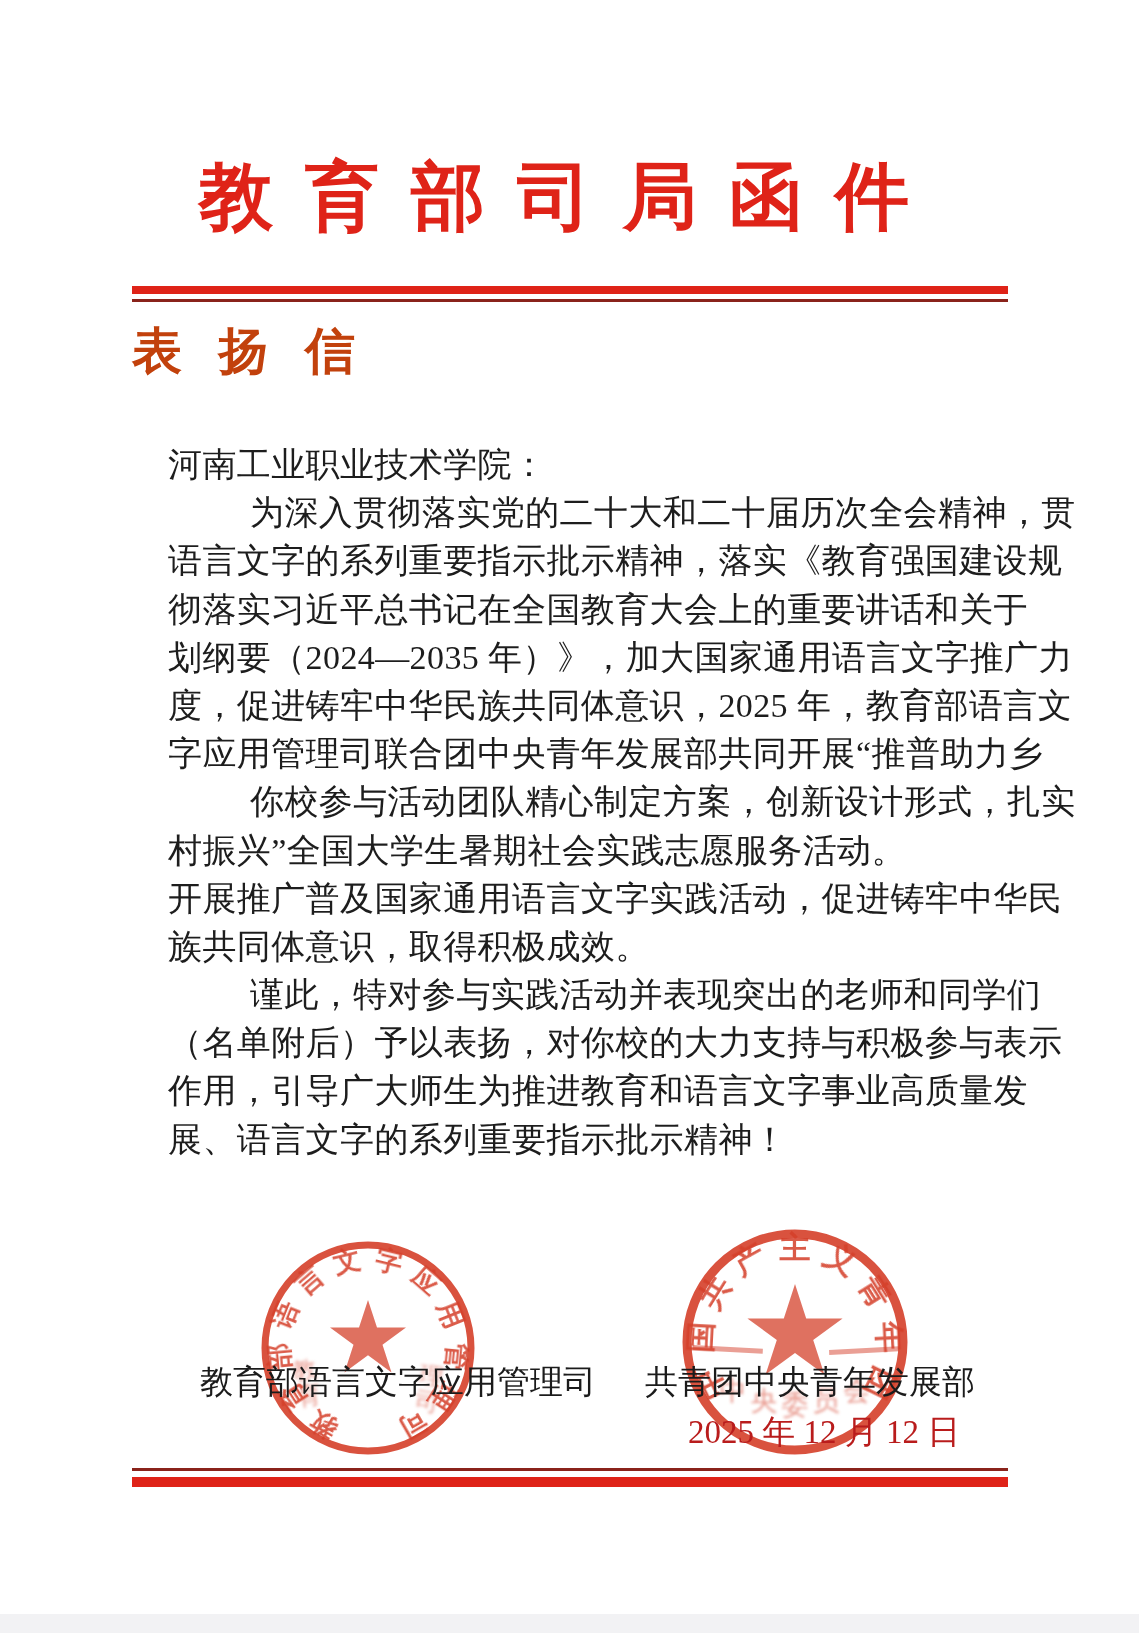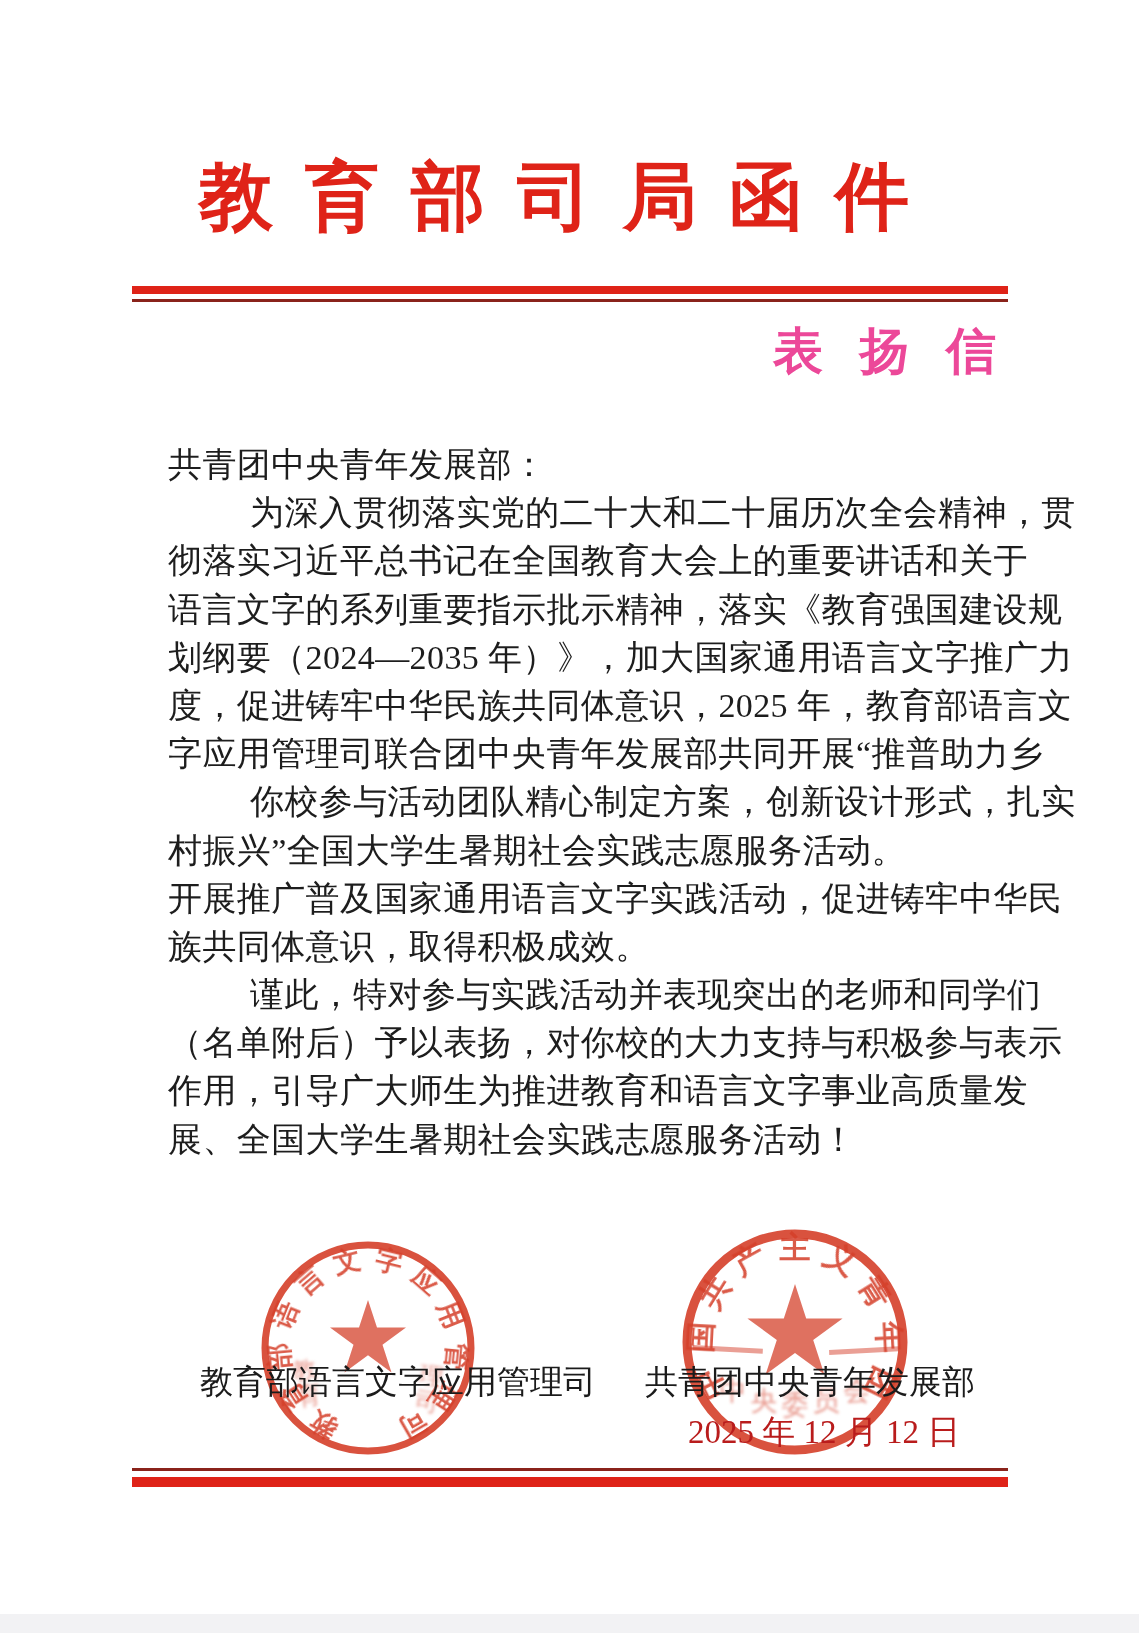--- a/index.html
+++ b/index.html
@@ -15,21 +15,21 @@
     text-align:center; font-size:74px; font-weight:bold;
     color:var(--red,#df2318); letter-spacing:32px; white-space:nowrap;
   }
   .rule{position:absolute; left:132px; width:876px;}
   .rule-h-thick{top:286px; height:8px; background:var(--red,#df2318);}
   .rule-h-thin{top:299px; height:3px; background:var(--rule-dark,#8a231b);}
   .rule-f-thin{top:1468px; height:3px; background:var(--rule-dark,#8a231b);}
   .rule-f-thick{top:1477px; height:10px; background:var(--red,#df2318);}
   .letter-title{
     position:absolute; top:318px; left:132px; width:876px; margin:0;
-    text-align:right; font-size:50px; font-weight:bold; color:#ec4899;
+    text-align:left; font-size:50px; font-weight:bold; color:#c2410c;
     letter-spacing:12px; white-space:nowrap;
   }
   .letter-body{
     position:absolute; top:441px; left:168px; width:852px;
     font-size:34px; line-height:48.2px; letter-spacing:0.4px;
     color:var(--ink,#1d1d1d); z-index:1;
   }
   .bline{white-space:nowrap; height:48.2px;}
   .bline.indent{padding-left:82px;}
   .seal{position:absolute; z-index:2; pointer-events:none;}
@@ -53,35 +53,35 @@
 <div class="page">
 
   <div class="doc-header">教育部司局函件</div>
 
   <div class="rule rule-h-thick"></div>
   <div class="rule rule-h-thin"></div>
 
   <h1 class="letter-title">表 扬 信</h1>
 
   <div class="letter-body">
-      <div class="bline">共青团中央青年发展部：</div>
+      <div class="bline">河南工业职业技术学院：</div>
       <div class="bline indent">为深入贯彻落实党的二十大和二十届历次全会精神，贯</div>
+      <div class="bline">语言文字的系列重要指示批示精神，落实《教育强国建设规</div>
       <div class="bline">彻落实习近平总书记在全国教育大会上的重要讲话和关于</div>
-      <div class="bline">语言文字的系列重要指示批示精神，落实《教育强国建设规</div>
       <div class="bline">划纲要（2024—2035 年）》，加大国家通用语言文字推广力</div>
       <div class="bline">度，促进铸牢中华民族共同体意识，2025 年，教育部语言文</div>
       <div class="bline">字应用管理司联合团中央青年发展部共同开展“推普助力乡</div>
       <div class="bline indent">你校参与活动团队精心制定方案，创新设计形式，扎实</div>
       <div class="bline">村振兴”全国大学生暑期社会实践志愿服务活动。</div>
       <div class="bline">开展推广普及国家通用语言文字实践活动，促进铸牢中华民</div>
       <div class="bline">族共同体意识，取得积极成效。</div>
       <div class="bline indent">谨此，特对参与实践活动并表现突出的老师和同学们</div>
       <div class="bline">（名单附后）予以表扬，对你校的大力支持与积极参与表示</div>
       <div class="bline">作用，引导广大师生为推进教育和语言文字事业高质量发</div>
-      <div class="bline">展、全国大学生暑期社会实践志愿服务活动！</div>
+      <div class="bline">展、语言文字的系列重要指示批示精神！</div>
     </div>
 
   <svg class="seal seal-left" width="220" height="220" viewBox="0 0 220 220">
       <defs>
         <filter id="blL" x="-30%" y="-30%" width="160%" height="160%">
           <feGaussianBlur stdDeviation="1.6"></feGaussianBlur>
         </filter>
         <filter id="sfL" x="-20%" y="-20%" width="140%" height="140%">
           <feGaussianBlur stdDeviation="0.55"></feGaussianBlur>
         </filter>

